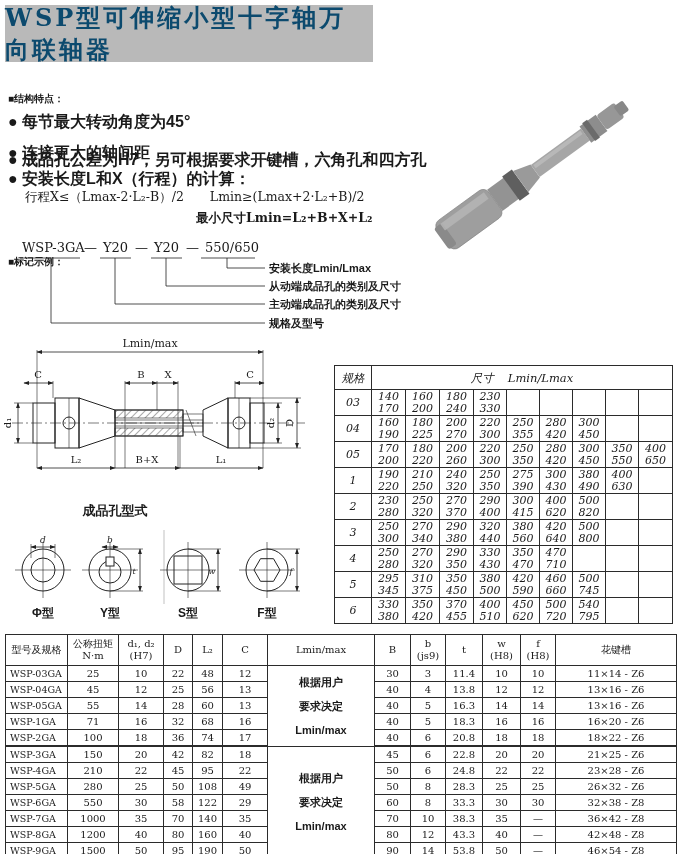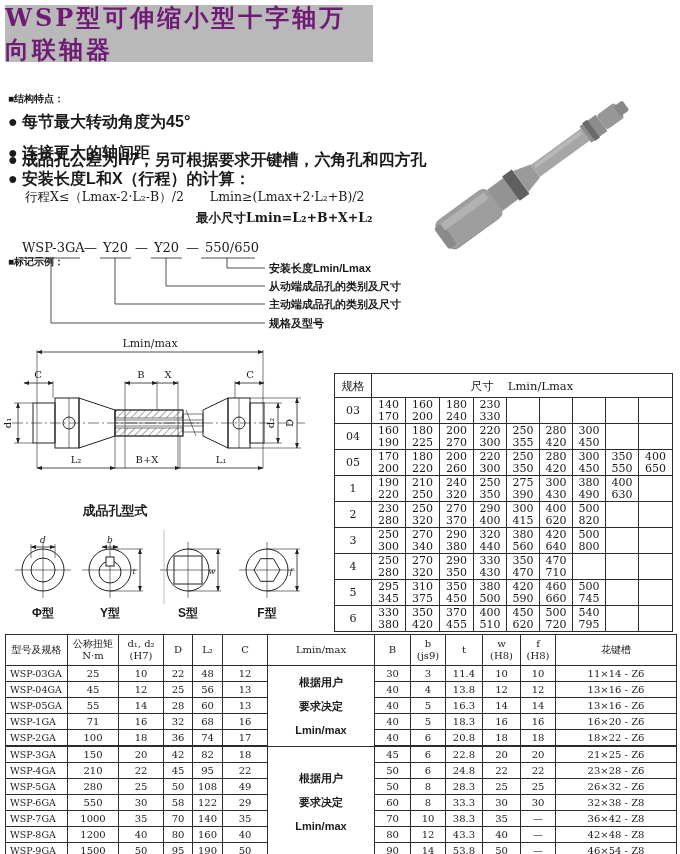--- a/index.html
+++ b/index.html
@@ -4,21 +4,21 @@
 <style>
   html,body{margin:0;padding:0;}
   body{
     width:680px;height:854px;position:relative;background:#ffffff;
     font-family:"DejaVu Serif", serif;color:#1a1a1a;overflow:hidden;
   }
   .abs{position:absolute;}
   .title-bar{
     left:5px;top:5px;width:368px;height:57px;background:#b9b9b9;
     display:flex;align-items:center;justify-content:center;
-    font-weight:bold;font-size:24px;letter-spacing:3px;color:#701a75;
+    font-weight:bold;font-size:24px;letter-spacing:3px;color:#0c4a6e;
     font-family:"DejaVu Serif", serif;
   }
   .feat-head{font-family:"Liberation Sans", sans-serif;font-weight:bold;font-size:10px;}
   .feat-item{font-family:"Liberation Sans", sans-serif;font-weight:bold;font-size:16px;}
   .formula{font-size:12.5px;font-family:"DejaVu Serif", serif;}
   .formula .gap{display:inline-block;width:26px;}
   svg text{fill:#1a1a1a;}
   .svg-serif{font-family:"DejaVu Serif", serif;}
   .svg-sans{font-family:"Liberation Sans", sans-serif;font-weight:bold;}
   .dimline{stroke:#222;stroke-width:0.8;fill:none;}
@@ -229,21 +229,21 @@
     <circle class="out" cx="262" cy="78" r="21"></circle>
     <polygon class="out" points="275,78 268.5,66.7 255.5,66.7 249,78 255.5,89.3 268.5,89.3"></polygon>
     <line class="ext" x1="262" y1="57" x2="295" y2="57"></line>
       <line class="ext" x1="262" y1="99" x2="295" y2="99"></line>
     <line class="dimline" x1="292" y1="57" x2="292" y2="99" marker-start="url(#ar)" marker-end="url(#ar)"></line>
     <text class="svg-serif" x="286" y="82" font-size="8" font-style="italic" text-anchor="middle">f</text>
     <text class="svg-sans" x="262" y="125" font-size="12" text-anchor="middle">F型</text>
   </g>
 </svg>
 
-<table id="size-table" class="abs" style="left:334px;top:373px;">
+<table id="size-table" class="abs" style="left:334px;top:365px;font-style:italic;">
   <colgroup>
     <col style="width:37px">
       <col style="width:34px">
       <col style="width:34px">
       <col style="width:34px">
     <col style="width:33px">
       <col style="width:33px">
       <col style="width:33px">
       <col style="width:33px">
     <col style="width:33px">

